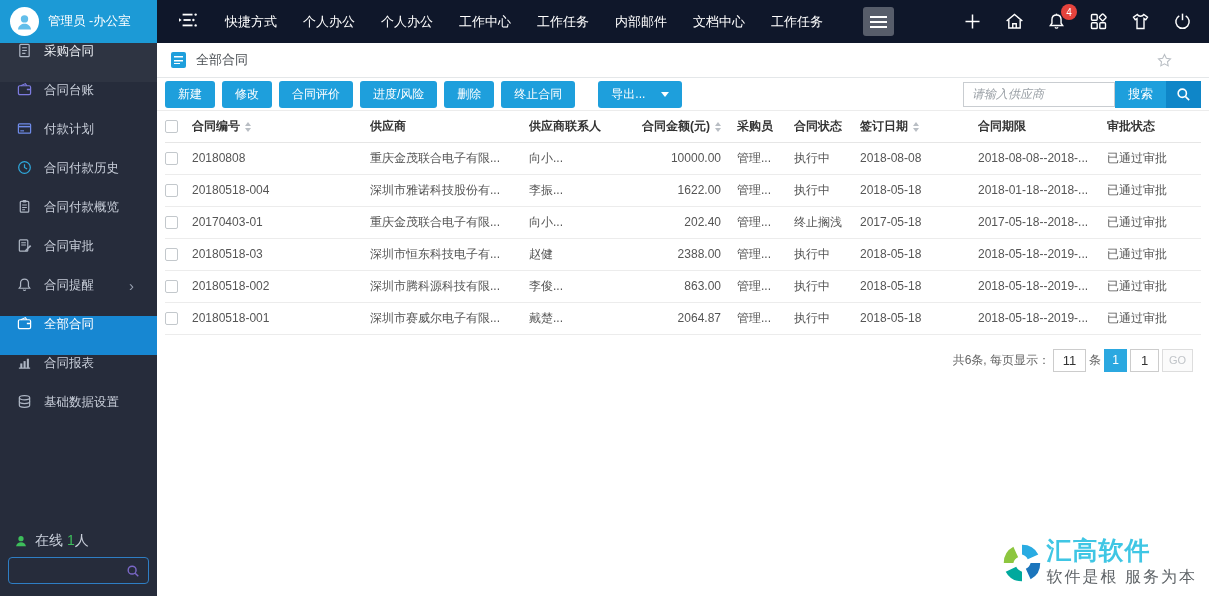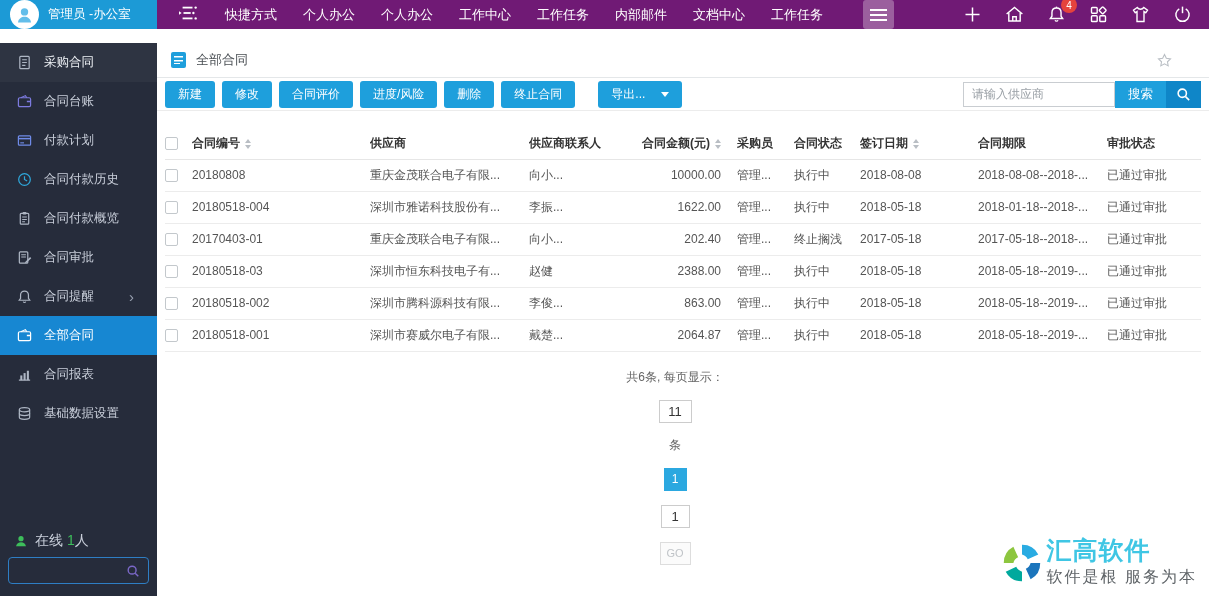--- a/index.html
+++ b/index.html
@@ -2,22 +2,22 @@
 <html><head>
 <meta charset="utf-8">
 <style>
   * { margin:0; padding:0; box-sizing:border-box; }
   html,body { width:1209px; height:596px; overflow:hidden;
     font-family:"Liberation Sans","DejaVu Sans",sans-serif; background:#fff; }
   body { position:relative; }
   .ic { width:1em; height:1em; display:block; }
 
   
-  .topbar { position:absolute; left:0; top:0; right:0; height:29px;
-    background:#701a75; display:flex; align-items:center; color:#fff; }
+  .topbar { position:absolute; left:0; top:0; right:0; height:43px;
+    background:#0f172a; display:flex; align-items:center; color:#fff; }
   .user-area { width:157px; height:100%; display:flex; align-items:center;
     padding-left:10px; gap:9px; background:#1c9ad6; flex:none; }
   .avatar { width:29px; height:29px; border-radius:50%; background:#fff;
     display:flex; align-items:center; justify-content:center; flex:none; }
   .avatar svg { width:21px; height:21px; }
   .user-name { font-size:12.5px; white-space:nowrap; }
   .nav { display:flex; align-items:center; gap:26px; margin-left:20px; font-size:13px; }
   .nav-list-icon svg { width:22px; height:18px; }
   .nav-item { cursor:pointer; white-space:nowrap; }
   .hamburger { width:31px; height:29px; border-radius:3px; background:rgba(255,255,255,.3);
@@ -27,21 +27,21 @@
   .top-icons { margin-left:auto; display:flex; align-items:center; gap:21px; padding-right:16px; }
   .top-icon { position:relative; }
   .top-icon svg { width:21px; height:21px; display:block; }
   .badge { position:absolute; top:-7px; right:-10px; min-width:16px; height:16px;
     border-radius:8px; background:#e5433d; color:#fff; font-size:10px;
     display:flex; align-items:center; justify-content:center; padding:0 3px; }
 
   
   .sidebar { position:absolute; left:0; top:43px; bottom:0; width:157px;
     background:#262c3b; color:#c9cfda; font-size:12.5px; }
-  .side-item { height:39px; display:flex; align-items:center; gap:12px;
+  .side-item { height:39px; display:flex; align-items:flex-start; gap:12px;
     padding-left:17px; padding-right:18px; cursor:pointer; white-space:nowrap; }
   .side-item .icon-holder { font-size:15px; display:flex; }
   .side-item.header { background:#2e3442; color:#eef1f5; }
   .side-item.selected { background:#1787d2; color:#fff; }
   .chev { margin-left:auto; width:10px; }
   .chev.show::after { content:"›"; font-size:15px; color:#98a0b0; }
   .online { position:absolute; left:14px; bottom:46px; display:flex;
     align-items:center; gap:7px; font-size:14px; color:#c9cfda; }
   .online svg { width:14px; height:14px; }
   .online .cnt { color:#3dbe5b; }
@@ -70,31 +70,31 @@
   .toolbar { height:33px; display:flex; align-items:center; padding:0 8px;
     border-bottom:1px solid #ececec; }
   .tbtn { background:#1e9fdc; color:#fff; border:none; font-size:12px;
     font-family:inherit; padding:5px 13px; border-radius:3px; margin-right:7px;
     cursor:pointer; white-space:nowrap; }
   .tbtn.export { display:flex; align-items:center; gap:16px; }
   .caret { width:0; height:0; border-left:4px solid transparent;
     border-right:4px solid transparent; border-top:5px solid #fff; }
   .search-group { margin-left:auto; display:flex; align-items:center; }
   .search-input { width:152px; height:25px; border:1px solid #c9cdd1; font-size:12px;
-    padding:0 8px; outline:none; color:#0f172a; font-family:inherit; }
+    padding:0 8px; outline:none; color:#0f172a; font-family:inherit;font-style:italic; }
   .search-input::placeholder { color:#9aa0a6; }
   .btn-search { height:27px; padding:0 13px; background:#1e9fdc; border:none;
     color:#fff; font-size:12.5px; font-family:inherit; cursor:pointer; }
   .btn-mag { height:27px; width:35px; background:#0f86c8; border:none; cursor:pointer;
     display:flex; align-items:center; justify-content:center; }
   .btn-mag svg { width:15px; height:15px; }
 
   
   table { border-collapse:collapse; table-layout:fixed; width:calc(100% - 16px);
-    margin:17px 8px; font-size:12px; }
+    margin:0 8px; font-size:12px; }
   th { font-weight:bold; color:#333; text-align:left; height:31px;
     border-bottom:1px solid #e6e6e6; white-space:nowrap; overflow:hidden; }
   td { color:#555; height:32px; border-bottom:1px solid #ececec;
     white-space:nowrap; overflow:hidden; }
   th:nth-child(1), td:nth-child(1) { width:27px; }
   th:nth-child(2), td:nth-child(2) { width:178px; }
   th:nth-child(3), td:nth-child(3) { width:159px; }
   th:nth-child(4), td:nth-child(4) { width:100px; }
   th:nth-child(5), td:nth-child(5) { width:108px; text-align:right; padding-right:16px; }
   th:nth-child(6), td:nth-child(6) { width:57px; }
@@ -105,22 +105,22 @@
     background:#fff; display:inline-block; vertical-align:middle; }
   .sort { display:none; flex-direction:column; gap:2px; margin-left:5px;
     vertical-align:middle; }
   .sort.show { display:inline-flex; }
   .sort i { width:0; height:0; border-left:3.5px solid transparent;
     border-right:3.5px solid transparent; display:block; }
   .sort .up { border-bottom:4px solid #b9bec4; }
   .sort .dn { border-top:4px solid #b9bec4; }
 
   
-  .pager { display:flex; align-items:center; justify-content:flex-end; gap:14px;
-    margin:14px 16px 0 0; font-size:12px; color:#666;flex-direction:column; }
+  .pager { display:flex; align-items:center; justify-content:flex-end; gap:3px;
+    margin:14px 16px 0 0; font-size:12px; color:#666; }
   .pager input { height:23px; border:1px solid #ccc; text-align:center;
     font-size:13px; color:#333; font-family:inherit; outline:none; }
   .pg-size { width:33px; } .pg-goto { width:29px; }
   .pg-cur { width:23px; height:23px; background:#2ba8e0; color:#fff; border:none;
     font-size:12px; font-family:inherit; cursor:pointer; }
   .pg-go { width:31px; height:23px; background:#fbfbfb; border:1px solid #ddd;
     color:#c0c4c8; font-size:11px; font-family:inherit; cursor:pointer; }
 
   
   .brand { position:absolute; right:12px; bottom:8px; display:flex;

